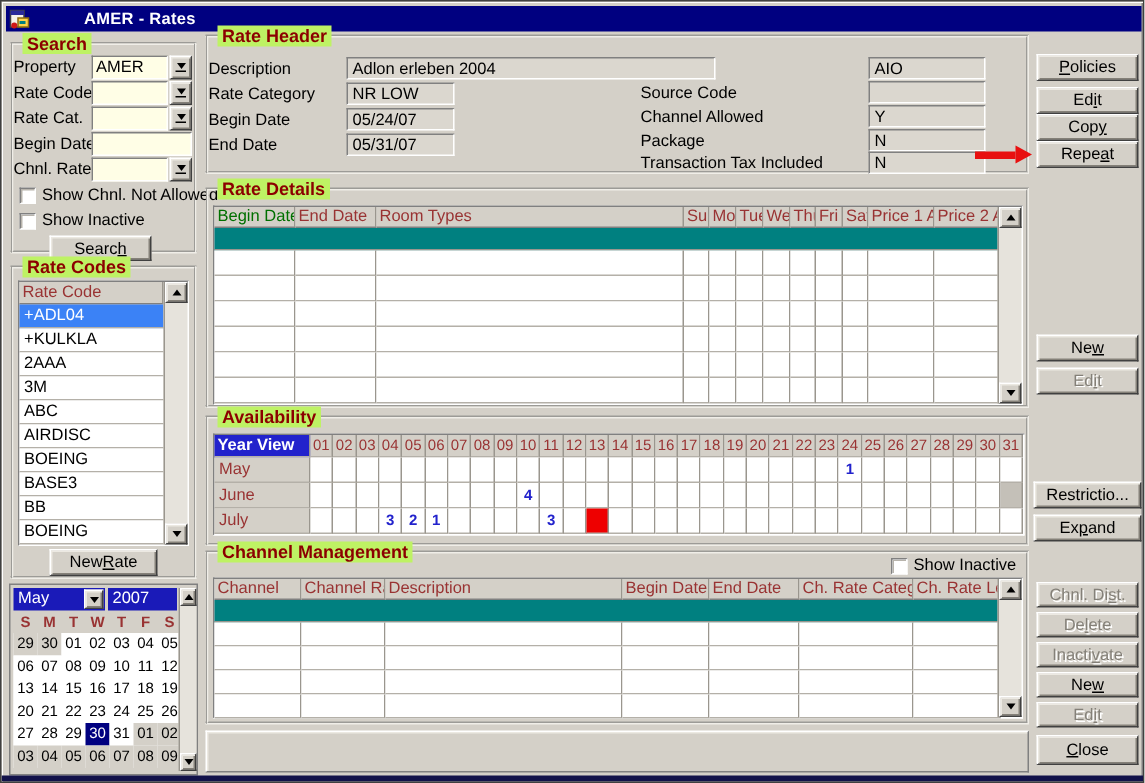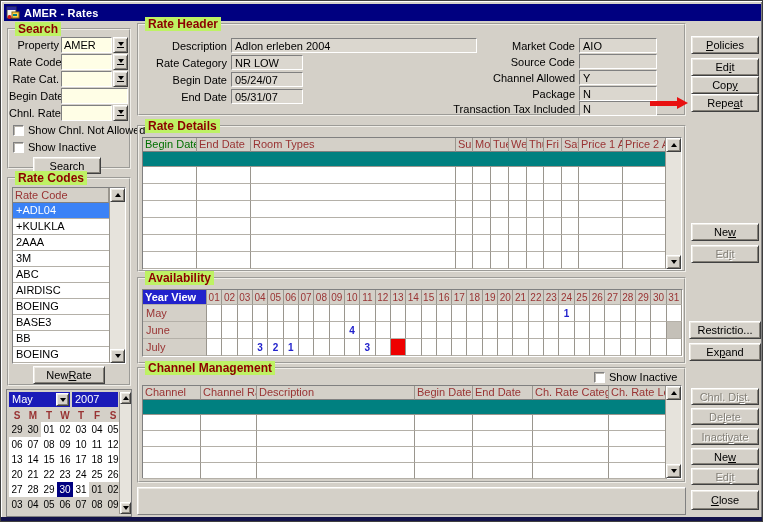--- a/index.html
+++ b/index.html
@@ -8,21 +8,21 @@
        font-family:"Liberation Sans",sans-serif;font-size:11px;color:#000;
        border:1px solid #404040;box-shadow:inset 1px 1px 0 #ffffff,inset -1px -1px 0 #808080;overflow:hidden;}
   .win-bottom-strip{position:absolute;left:0;right:0;bottom:0;height:4px;background:#12124a;}
   .titlebar{position:absolute;left:3px;top:3px;width:757px;height:17px;background:#000080;
             display:flex;align-items:center;padding-left:2px;}
   .titlebar .ttl{color:#fff;font-weight:bold;font-size:11px;margin-left:4px;letter-spacing:.2px;}
   
   .grp{position:absolute;border:2px groove #f0eee8;}
   .grp-lbl{position:absolute;top:-8px;left:6px;background:#bef264;padding:0 3px;color:#8b0000;font-weight:bold;font-size:12px;white-space:nowrap;}
   
-  .flabel{position:absolute;text-align:right;white-space:nowrap;font-size:11px;color:#000;}
+  .flabel{position:absolute;text-align:left;white-space:nowrap;font-size:11px;color:#000;}
   .inp{position:absolute;height:16px;background:#fffee6;border:1px solid;border-color:#808080 #fff #fff #808080;
        font:11px "Liberation Sans",sans-serif;padding:1px 2px;outline:none;}
   .ro{position:absolute;height:15px;background:#dbd7cf;border:1px solid;border-color:#808080 #fff #fff #808080;
       padding:1px 3px;font-size:11px;white-space:nowrap;overflow:hidden;}
   .lov{position:absolute;width:15px;height:16px;background:#d4d0c8;border:1px solid;border-color:#fff #404040 #404040 #fff;
        box-shadow:inset 1px 1px 0 #ece9e2,inset -1px -1px 0 #848078;display:flex;flex-direction:column;align-items:center;justify-content:center;cursor:default;}
   .lov-tri{width:0;height:0;border-left:3px solid transparent;border-right:3px solid transparent;border-top:4px solid #000;}
   .lov-bar{width:7px;height:1px;background:#000;margin-top:1px;}
   
   .btn{position:absolute;display:flex;align-items:center;justify-content:center;background:#d4d0c8;
@@ -75,21 +75,21 @@
   .arrow .shaft{position:absolute;left:0;top:4px;width:27px;height:5px;background:#e81010;}
   .arrow .head{position:absolute;left:27px;top:0;width:0;height:0;border-left:11px solid #e81010;border-top:6px solid transparent;border-bottom:6px solid transparent;}
   .bottombar{position:absolute;left:136px;top:486px;width:549px;height:28px;background:#d4d0c8;
              border:1px solid;border-color:#fff #808080 #808080 #fff;box-shadow:inset 1px 1px 0 #ece9e2;}
 </style>
 </head>
 <body>
 
 <div class="win">
 
-  <div class="titlebar" style="background: rgb(0, 0, 128);">
+  <div class="titlebar" style="background: rgb(0, 0, 128); gap: 32px;">
     <span style="display:inline-flex;">
       <svg width="14" height="14">
         <rect x="1" y="1" width="9" height="11" fill="#f6f3ea" stroke="#404040"></rect>
         <rect x="1" y="1" width="9" height="3" fill="#2a2a9a"></rect>
         <rect x="6" y="6" width="7" height="6" fill="#ffd24a" stroke="#8a6a10"></rect>
         <rect x="7" y="8" width="4" height="2" fill="#008080"></rect>
         <circle cx="3.5" cy="11" r="2" fill="#d01818"></circle>
       </svg>
     </span>
     <span class="ttl">AMER - Rates</span>
@@ -245,21 +245,20 @@
 
     <div class="flabel" style="left:0;top:15px;width:88px;">Description</div>
     <div class="ro" style="left:92px;top:13px;width:246px;">Adlon erleben 2004</div>
     <div class="flabel" style="left:0;top:32px;width:88px;">Rate Category</div>
     <div class="ro" style="left:92px;top:30px;width:72px;">NR LOW</div>
     <div class="flabel" style="left:0;top:49px;width:88px;">Begin Date</div>
     <div class="ro" style="left:92px;top:47px;width:72px;">05/24/07</div>
     <div class="flabel" style="left:0;top:66px;width:88px;">End Date</div>
     <div class="ro" style="left:92px;top:64px;width:72px;">05/31/07</div>
 
-    <div class="flabel" style="left:288px;top:15px;width:148px;">Market Code</div>
     <div class="ro" style="left:440px;top:13px;width:78px;">AIO</div>
     <div class="flabel" style="left:288px;top:31px;width:148px;">Source Code</div>
     <div class="ro" style="left:440px;top:29px;width:78px;"></div>
     <div class="flabel" style="left:288px;top:47px;width:148px;">Channel Allowed</div>
     <div class="ro" style="left:440px;top:45px;width:78px;">Y</div>
     <div class="flabel" style="left:288px;top:63px;width:148px;">Package</div>
     <div class="ro" style="left:440px;top:61px;width:78px;">N</div>
     <div class="flabel" style="left:288px;top:78px;width:148px;">Transaction Tax Included</div>
     <div class="ro" style="left:440px;top:76px;width:78px;">N</div>
   </div>

